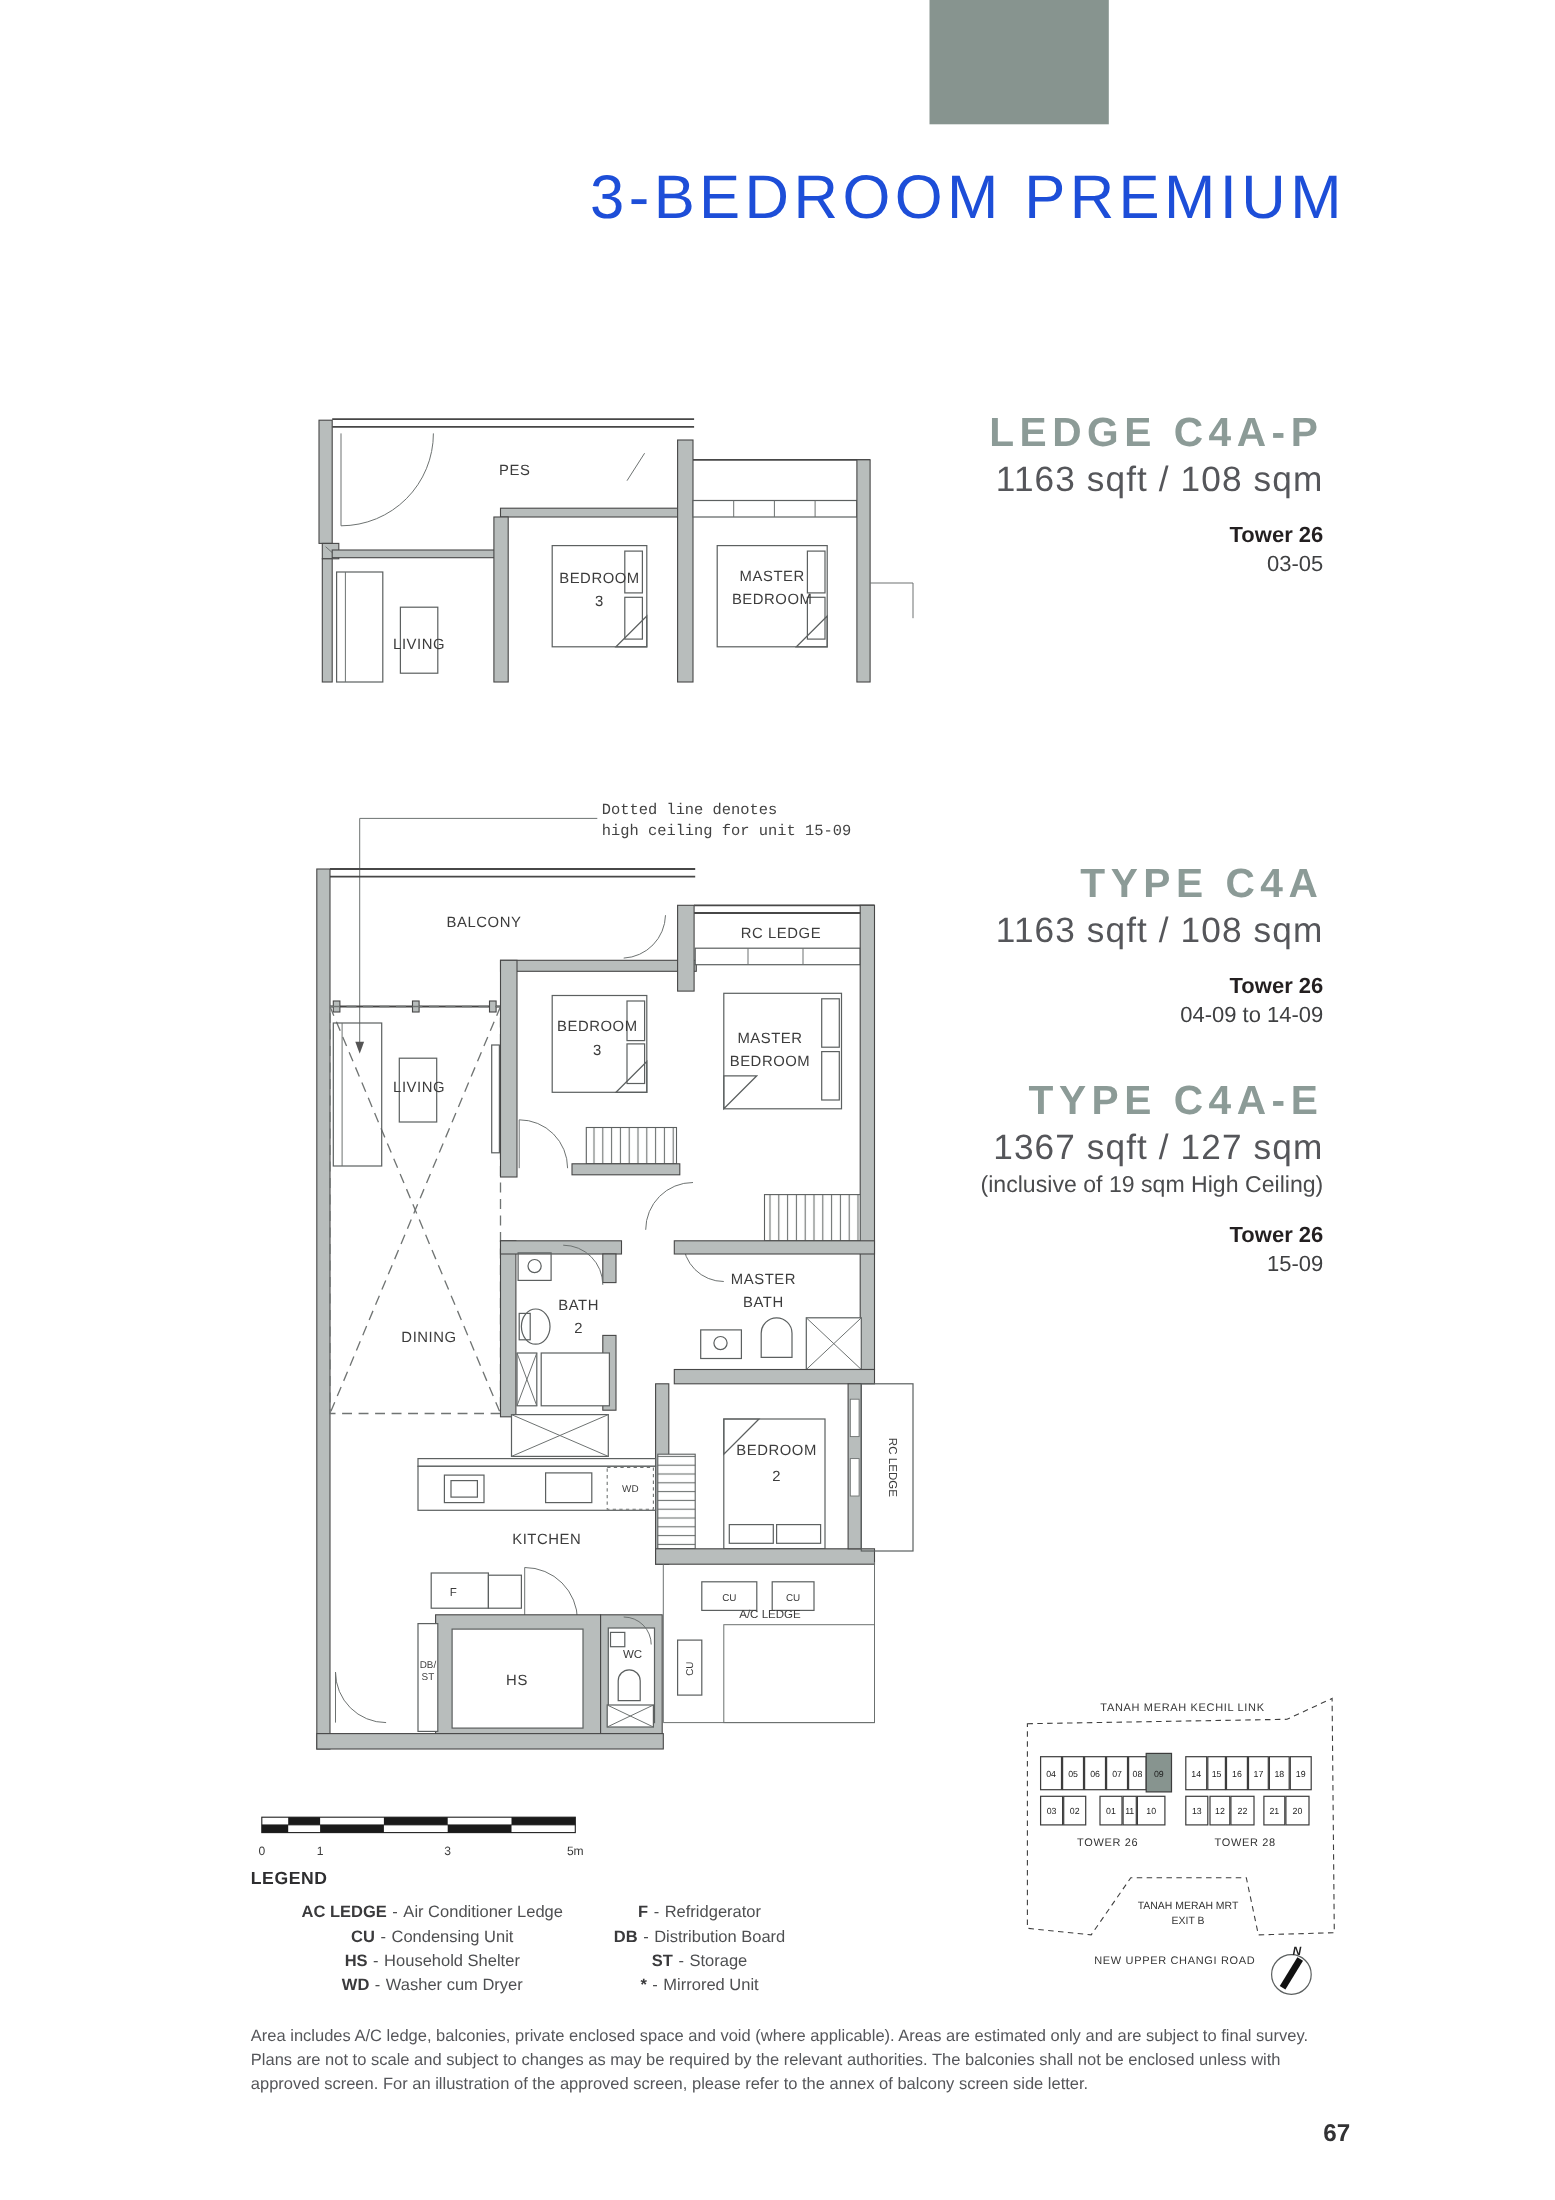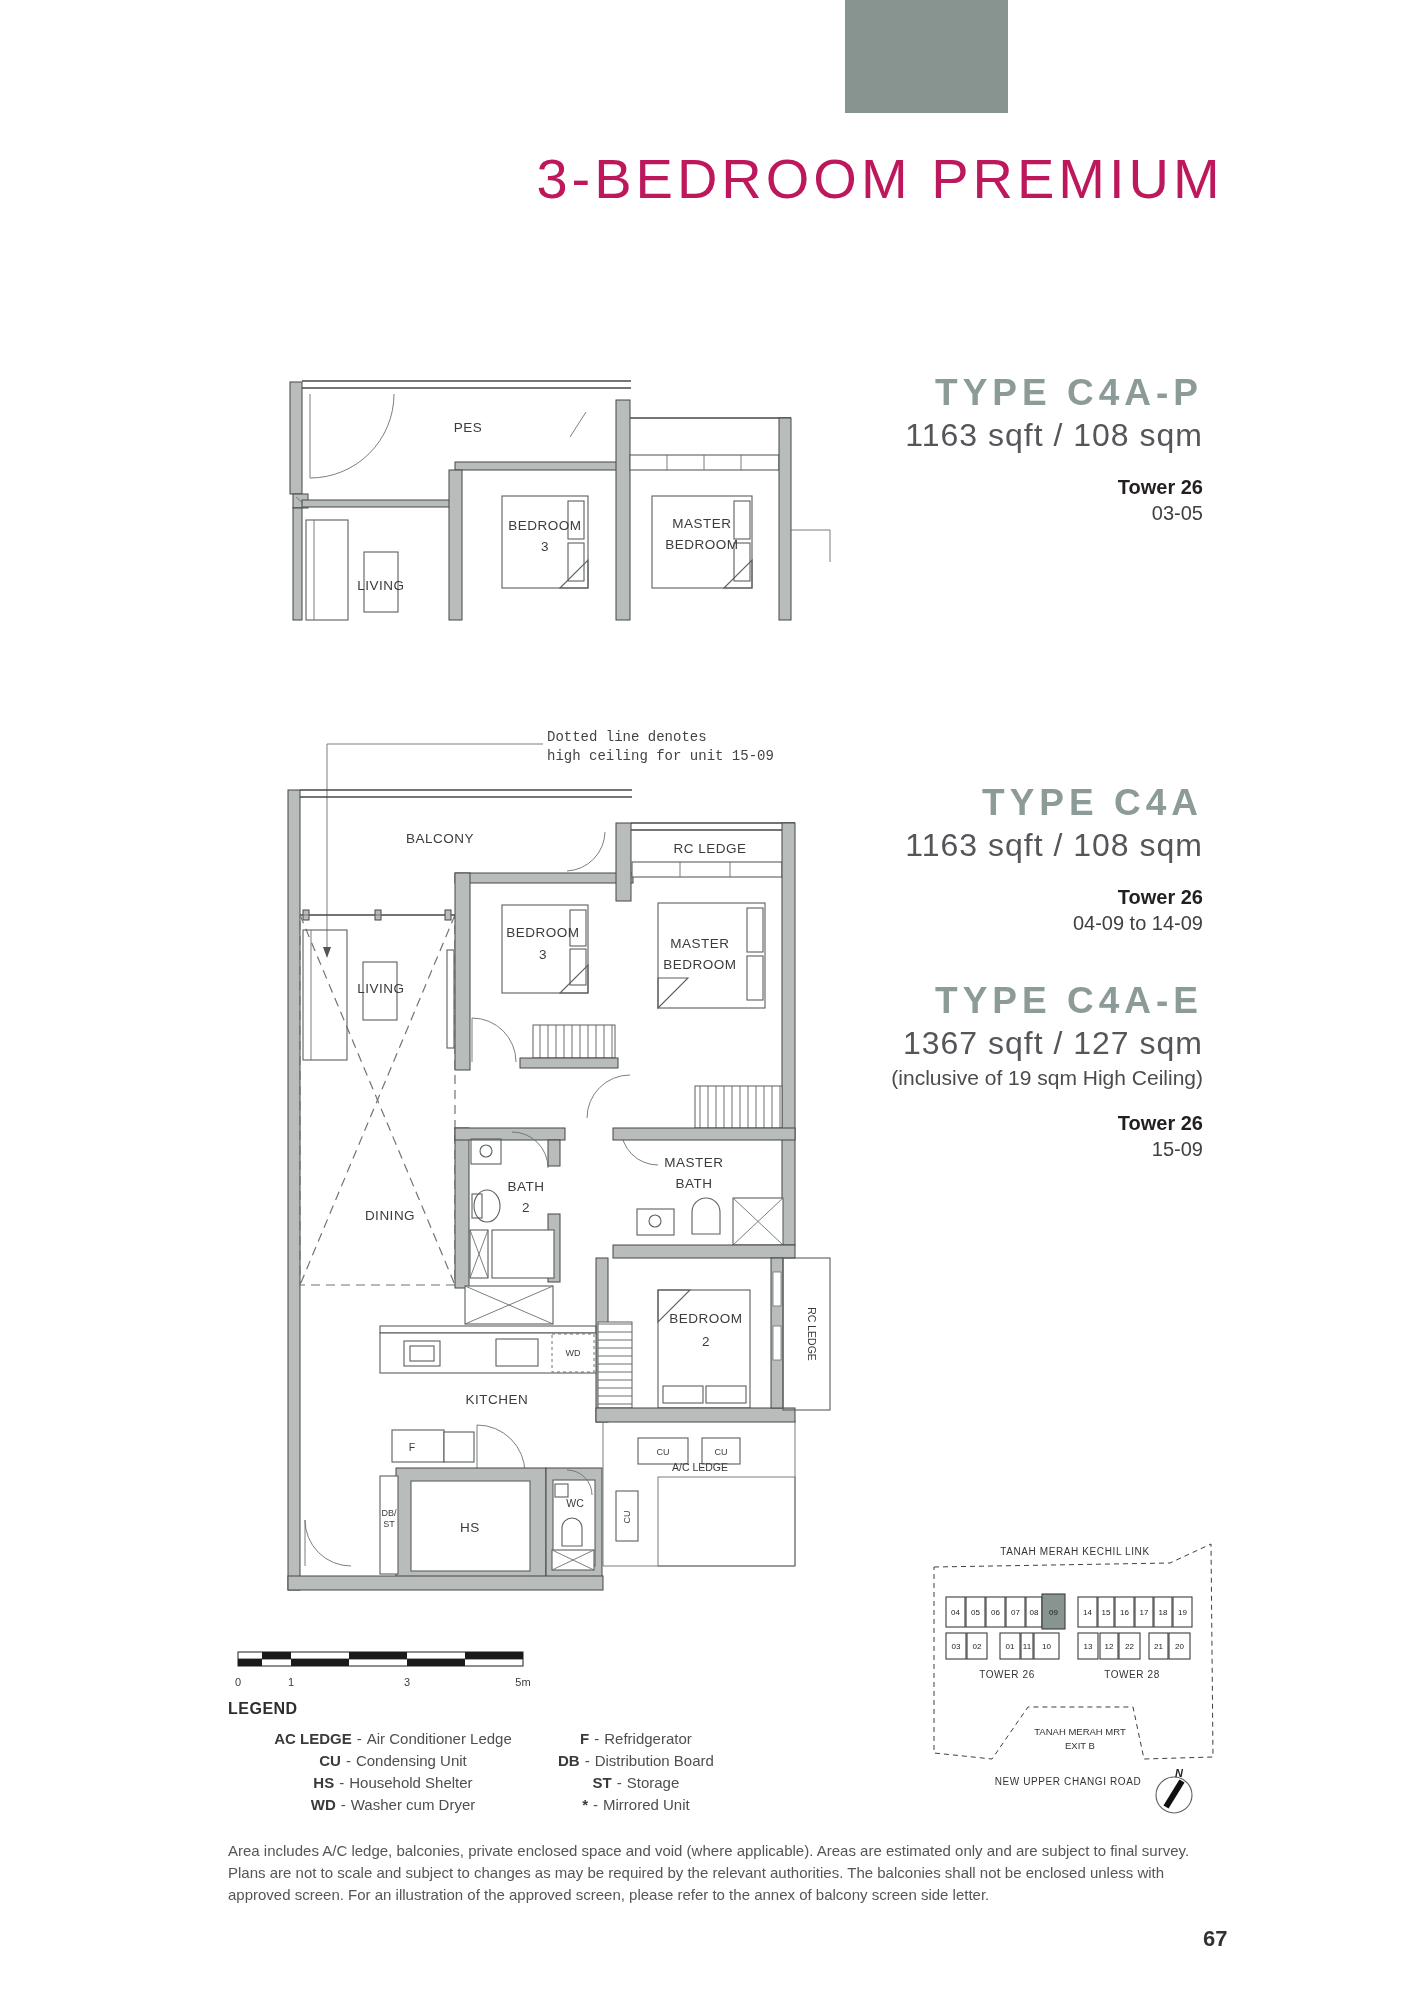--- a/index.html
+++ b/index.html
@@ -2,21 +2,21 @@
 <html style="--accent: #87948f; --heading: #8c9b97;"><head>
 <meta charset="utf-8">
 <style>
   html,body{margin:0;padding:0;background:#ffffff;}
   .page{position:relative;width:1414px;height:2000px;background:#fff;overflow:hidden;
         font-family:"Liberation Sans",sans-serif;color:#3f4042;}
   .abs{position:absolute;}
 
   .accent-block{left:845px;top:0;width:163px;height:113px;background:var(--accent,#87948f);}
   .page-title{left:500px;top:146px;width:760px;text-align:center;font-size:56px;
-              letter-spacing:4px;color:#be185d;font-weight:400;white-space:nowrap;}
+              letter-spacing:4px;color:#1d4ed8;font-weight:400;white-space:nowrap;}
 
   .type-block{right:211px;text-align:right;}
   .t1{top:372px;} .t2{top:782px;} .t3{top:980px;}
   .type-name{font-size:37px;font-weight:bold;letter-spacing:5px;color:var(--heading,#8c9b97);white-space:nowrap;}
   .type-area{font-size:32px;color:#55565a;letter-spacing:1px;margin-top:3px;}
   .type-note{font-size:21px;color:#4a4b4d;margin-top:4px;}
   .type-tower{font-size:20px;font-weight:bold;color:#231f20;margin-top:22px;}
   .type-units{font-size:20px;color:#3f4042;margin-top:3px;}
 
   .annotation{left:547px;top:728px;font-size:14px;line-height:19px;color:#434343;white-space:pre-line;font-family:Liberation Mono, monospace;}
@@ -59,21 +59,21 @@
 </head>
 <body>
 
 <div class="page">
 
   <div class="abs accent-block"></div>
 
   <div class="abs page-title">3-BEDROOM PREMIUM</div>
 
   <div class="abs type-block t1">
-    <div class="type-name">TYPE C4A-P</div>
+    <div class="type-name">LEDGE C4A-P</div>
     <div class="type-area">1163 sqft / 108 sqm</div>
     <div class="type-tower">Tower 26</div>
     <div class="type-units">03-05</div>
   </div>
 
   <div class="abs type-block t2">
     <div class="type-name">TYPE C4A</div>
     <div class="type-area">1163 sqft / 108 sqm</div>
     <div class="type-tower">Tower 26</div>
     <div class="type-units">04-09 to 14-09</div>

